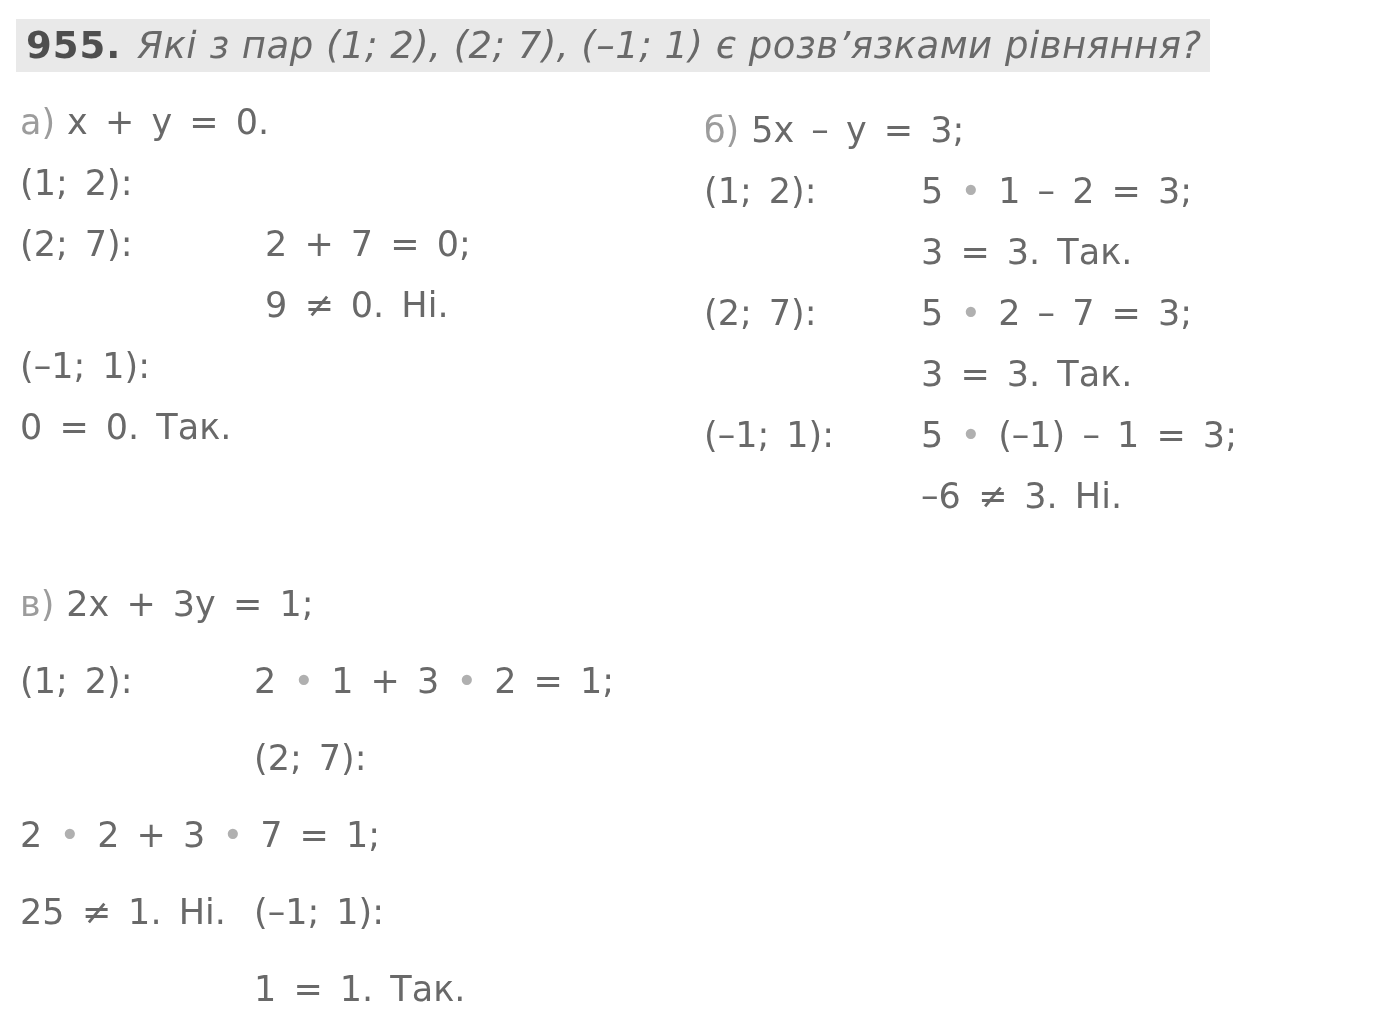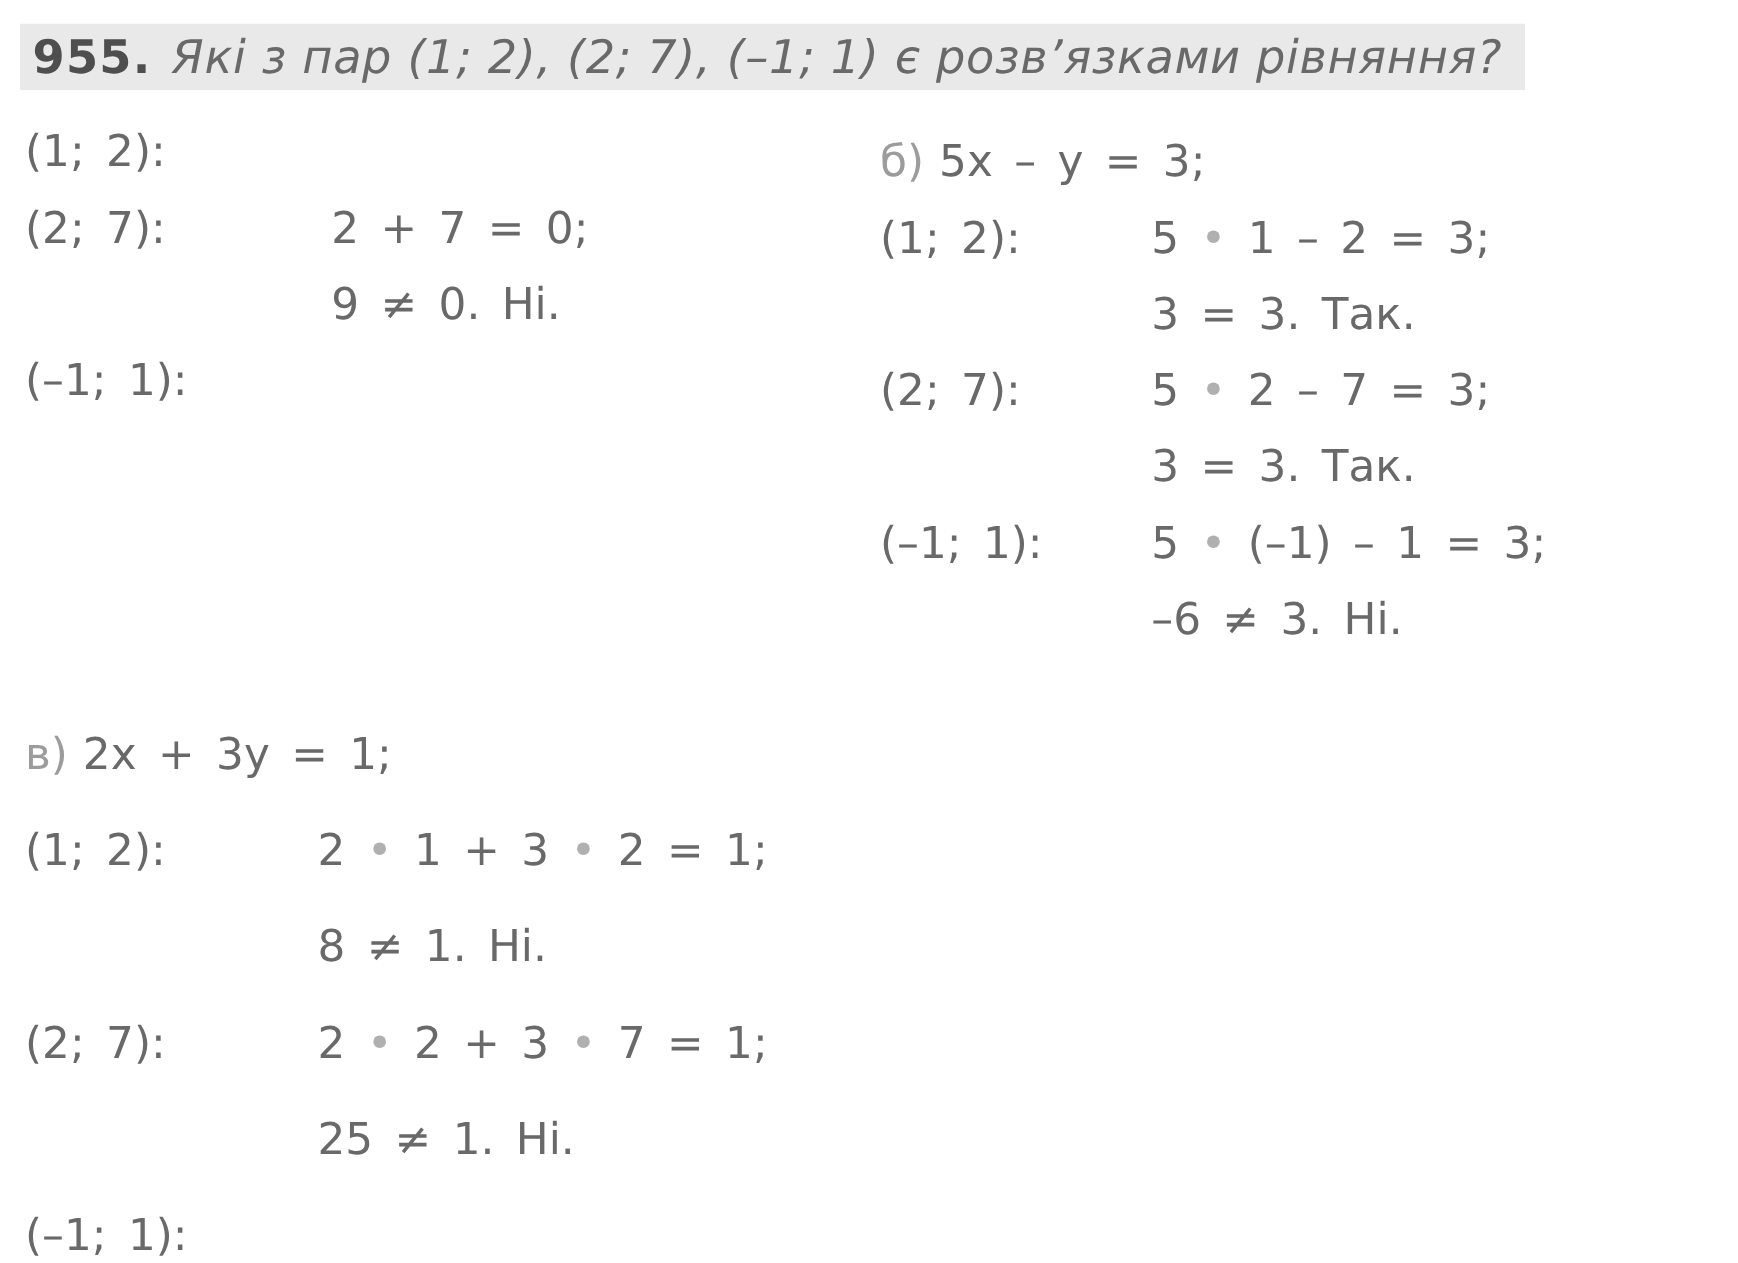--- a/index.html
+++ b/index.html
@@ -22,21 +22,21 @@
     overflow: hidden;
   }
   .problem-header {
     position: absolute;
     left: 16px;
     top: 19px;
     height: 53px;
     background: var(--highlight);
     display: flex;
     align-items: center;
-    padding: 0 18px 0 10px;
+    padding: 0 8px 0 10px;
     font-size: 37px;
     white-space: nowrap;
   }
   .problem-number {
     font-weight: bold;
     color: var(--number);
     margin-right: 16px;
     letter-spacing: 1px;
   }
   .problem-question {
@@ -62,28 +62,32 @@
 <body>
 
 <div class="page">
 
   <div class="problem-header">
     <span class="problem-number">955.</span>
     <span class="problem-question">Які з пар (1; 2), (2; 7), (–1; 1) є розв’язками рівняння?</span>
   </div>
 
   <div class="solution-section" id="sec-a">
+    <div class="sec-heading">
+      <span class="part-letter">а)</span><span class="equation">x + y = 0.</span>
+    </div>
     <div class="pair-label">(1; 2):</div>
     <div></div>
     <div class="pair-label">(2; 7):</div>
     <div class="expr">2 + 7 = 0;</div>
     <div></div>
     <div class="expr">9 ≠ 0. Ні.</div>
     <div class="pair-label">(–1; 1):</div>
     <div></div>
+    <div class="expr">0 = 0. Так.</div>
   </div>
 
   <div class="solution-section" id="sec-b">
     <div class="sec-heading">
       <span class="part-letter">б)</span><span class="equation">5x – y = 3;</span>
     </div>
     <div class="pair-label">(1; 2):</div>
     <div class="expr">5 <span class="dot">•</span> 1 – 2 = 3;</div>
     <div></div>
     <div class="expr">3 = 3. Так.</div>
@@ -97,21 +101,20 @@
     <div class="expr">–6 ≠ 3. Ні.</div>
   </div>
 
   <div class="solution-section" id="sec-v">
     <div class="sec-heading">
       <span class="part-letter">в)</span><span class="equation">2x + 3y = 1;</span>
     </div>
     <div class="pair-label">(1; 2):</div>
     <div class="expr">2 <span class="dot">•</span> 1 + 3 <span class="dot">•</span> 2 = 1;</div>
     <div></div>
-    <div class="expr">8 ≠ 1. Ні.</div>
     <div class="pair-label">(2; 7):</div>
     <div class="expr">2 <span class="dot">•</span> 2 + 3 <span class="dot">•</span> 7 = 1;</div>
     <div></div>
     <div class="expr">25 ≠ 1. Ні.</div>
     <div class="pair-label">(–1; 1):</div>
     <div></div>
     <div class="expr">1 = 1. Так.</div>
   </div>
 
 </div>

